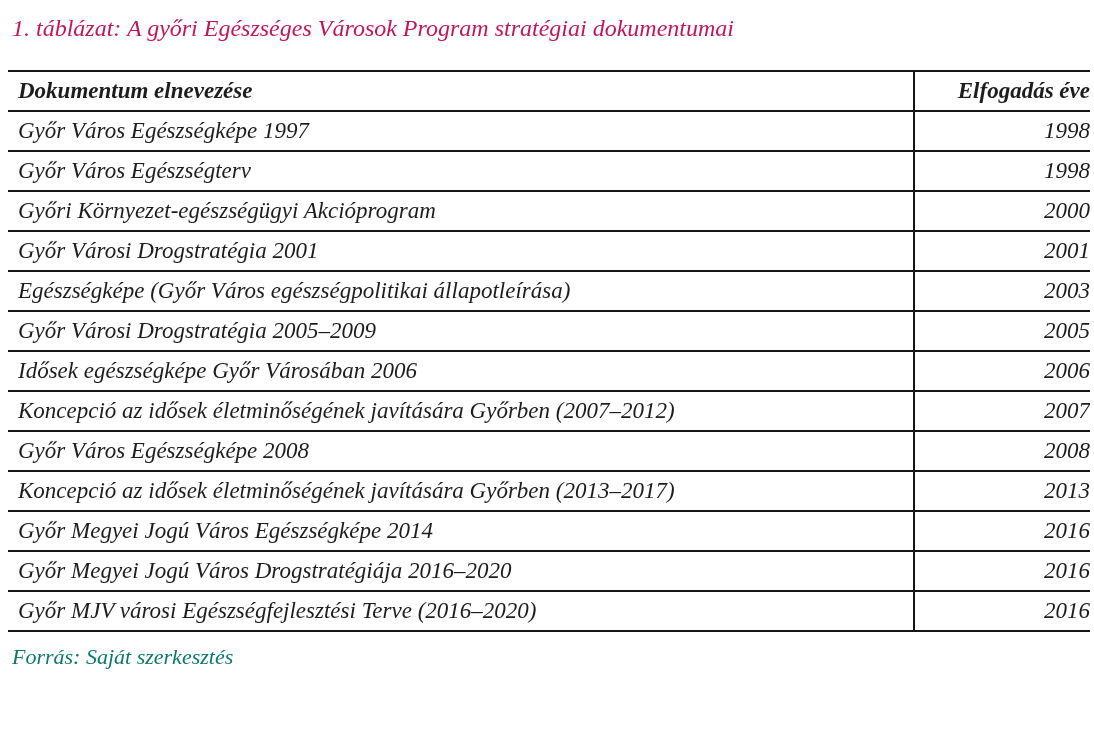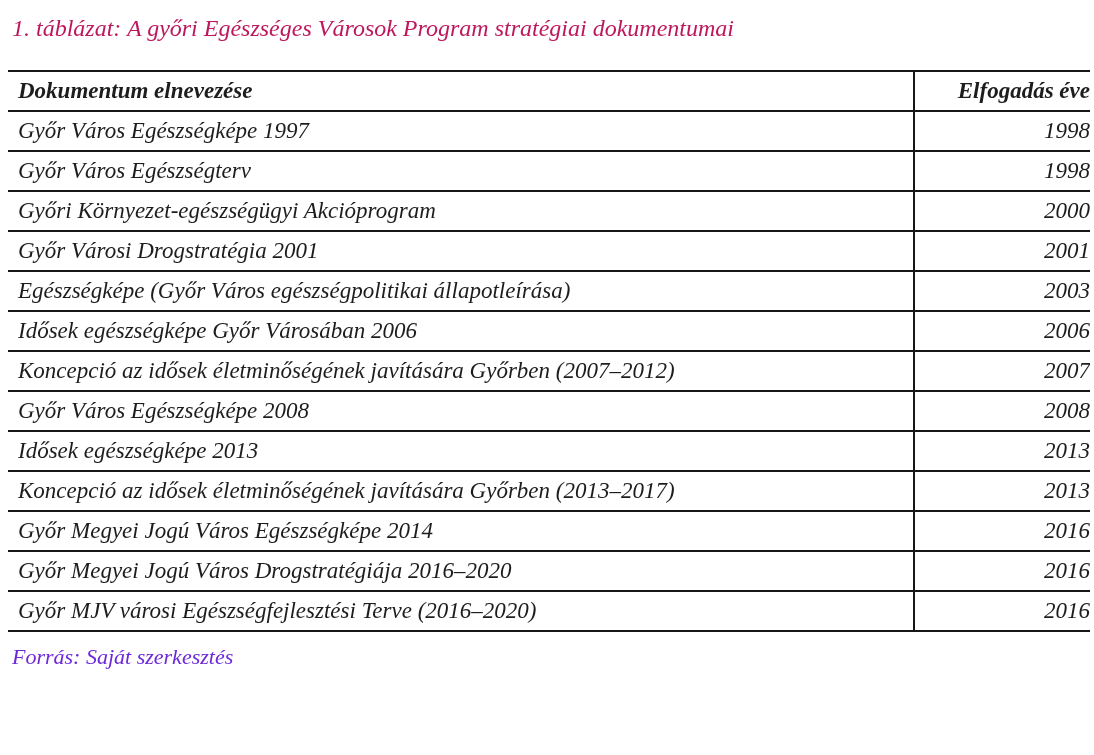--- a/index.html
+++ b/index.html
@@ -55,21 +55,21 @@
   }
   .doc-table th {
     font-weight: bold;
   }
   .source {
     font-style: italic;
     font-size: 22px;
     line-height: 28px;
     margin-top: 11px;
     margin-left: 4px;
-    color: #6d28d9;
+    color: #0f766e;
   }
 </style>
 </head>
 <body>
 
 <div class="page">
   <div class="caption">1. táblázat: A győri Egészséges Városok Program stratégiai dokumentumai</div>
 
   <table class="doc-table">
     <thead>
@@ -93,34 +93,34 @@
         </tr>
         <tr>
           <td class="doc-col">Győr Városi Drogstratégia 2001</td>
           <td class="year-col">2001</td>
         </tr>
         <tr>
           <td class="doc-col">Egészségképe (Győr Város egészségpolitikai állapotleírása)</td>
           <td class="year-col">2003</td>
         </tr>
         <tr>
+          <td class="doc-col">Győr Városi Drogstratégia 2005–2009</td>
+          <td class="year-col">2005</td>
+        </tr>
+        <tr>
           <td class="doc-col">Idősek egészségképe Győr Városában 2006</td>
           <td class="year-col">2006</td>
         </tr>
         <tr>
           <td class="doc-col">Koncepció az idősek életminőségének javítására Győrben (2007–2012)</td>
           <td class="year-col">2007</td>
         </tr>
         <tr>
           <td class="doc-col">Győr Város Egészségképe 2008</td>
           <td class="year-col">2008</td>
-        </tr>
-        <tr>
-          <td class="doc-col">Idősek egészségképe 2013</td>
-          <td class="year-col">2013</td>
         </tr>
         <tr>
           <td class="doc-col">Koncepció az idősek életminőségének javítására Győrben (2013–2017)</td>
           <td class="year-col">2013</td>
         </tr>
         <tr>
           <td class="doc-col">Győr Megyei Jogú Város Egészségképe 2014</td>
           <td class="year-col">2016</td>
         </tr>
         <tr>

